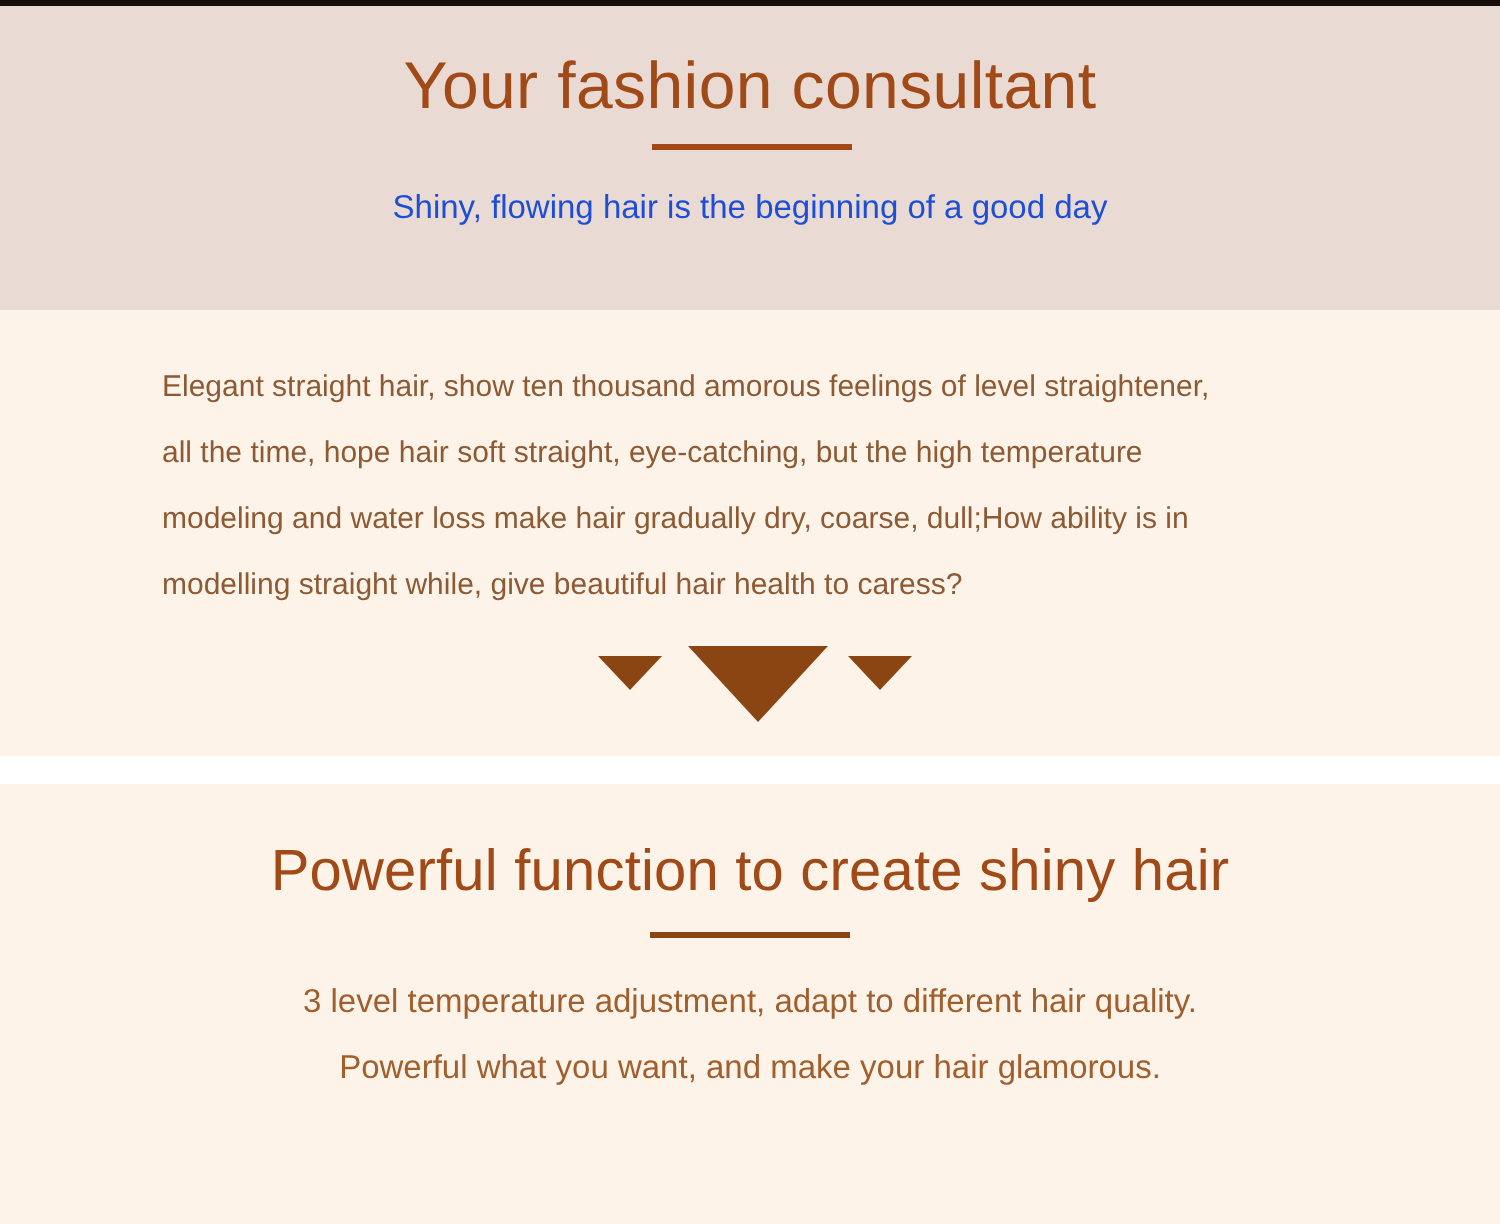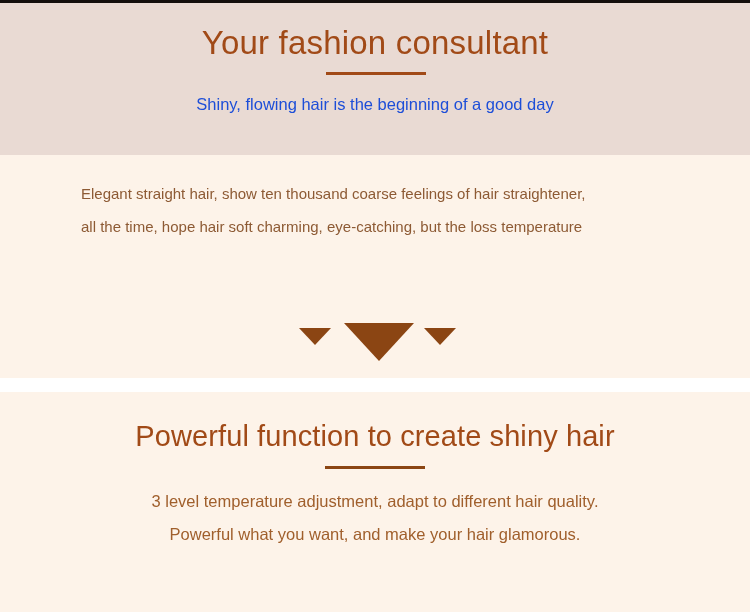--- a/index.html
+++ b/index.html
@@ -192,22 +192,24 @@
   <div class="top-rule"></div>
 
   <div class="hero-band">
     <div class="hero-title">Your fashion consultant</div>
     <div class="hero-rule"></div>
     <div class="hero-subtitle">Shiny, flowing hair is the beginning of a good day</div>
   </div>
 
   <div class="panel-intro">
     <div class="intro-copy">
-      <p>Elegant straight hair, show ten thousand coarse feelings of hair straightener,</p>
-      <p>all the time, hope hair soft charming, eye-catching, but the loss temperature</p>
+      <p>Elegant straight hair, show ten thousand amorous feelings of level straightener,</p>
+      <p>all the time, hope hair soft straight, eye-catching, but the high temperature</p>
+      <p>modeling and water loss make hair gradually dry, coarse, dull;How ability is in</p>
+      <p>modelling straight while, give beautiful hair health to caress?</p>
     </div>
 
     <div class="arrow-cluster">
       <div class="tri tri-left"></div>
       <div class="tri tri-center"></div>
       <div class="tri tri-right"></div>
     </div>
   </div>
 
   <div class="gap-separator"></div>

